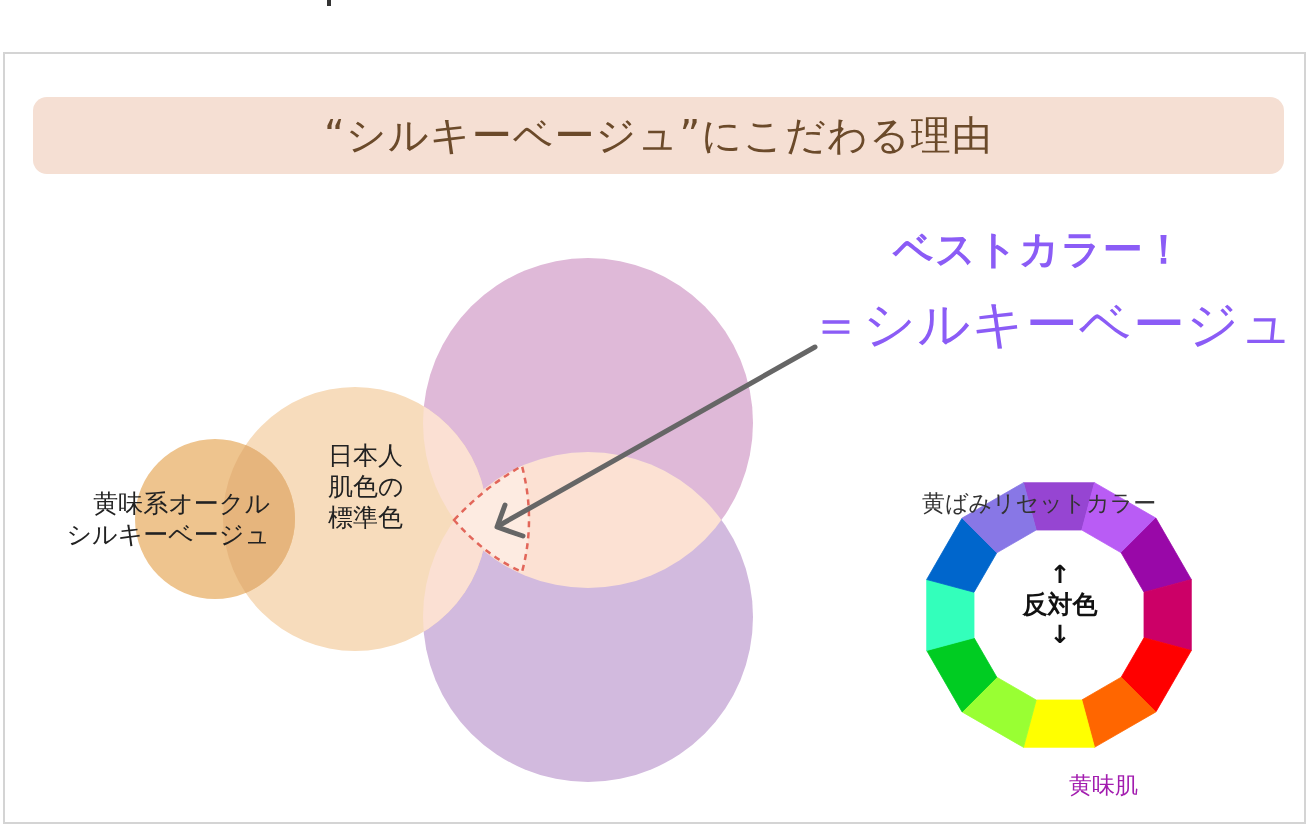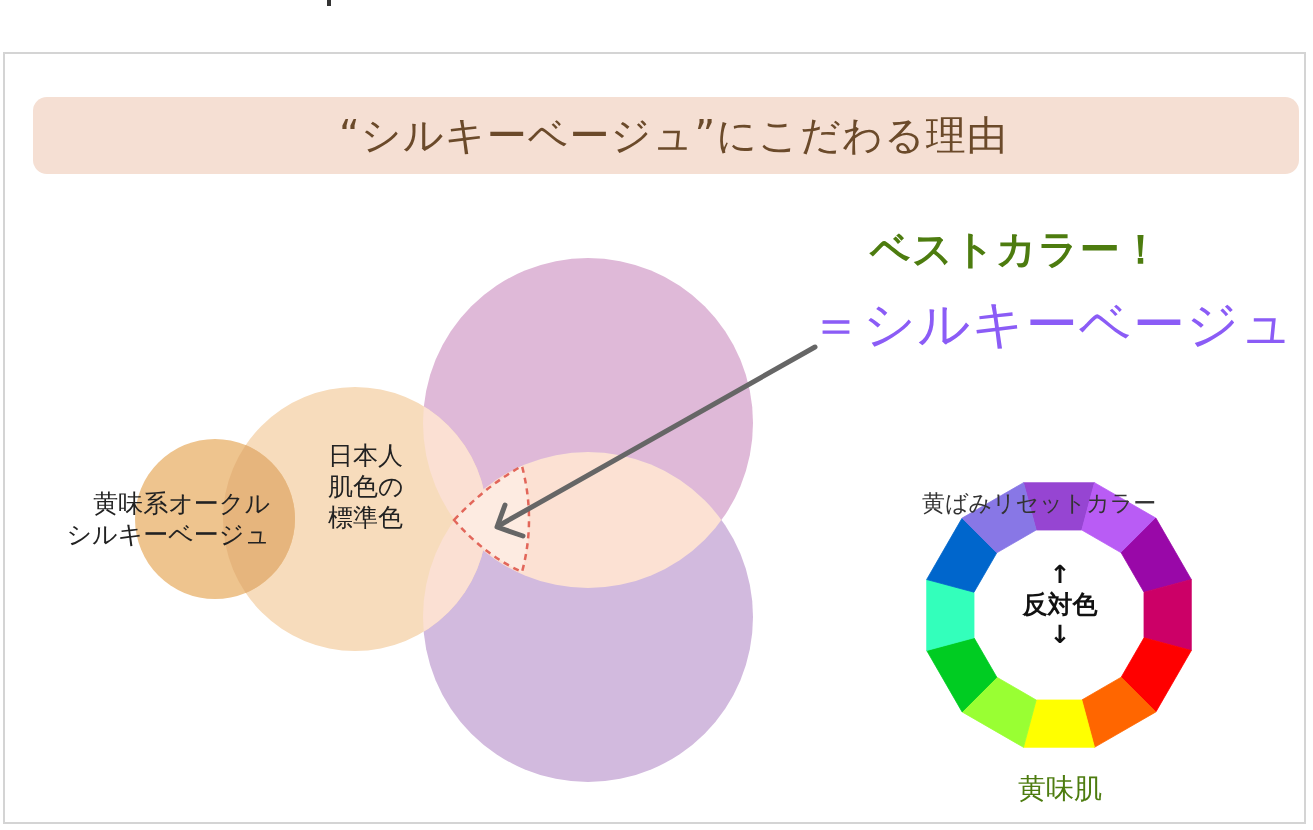--- a/index.html
+++ b/index.html
@@ -2,31 +2,31 @@
 <html><head>
 <meta charset="utf-8">
 <style>
   html, body { margin: 0; padding: 0; background: #ffffff; }
   body { width: 1313px; height: 830px; position: relative; overflow: hidden;
          font-family: "DejaVu Sans", "Liberation Sans", sans-serif; }
   .topmark { position: absolute; left: 327px; top: 0; width: 4px; height: 6px; background: #333; }
   .frame { position: absolute; left: 3px; top: 52px; width: 1303px; height: 772px;
            border: 2px solid #d4d4d4; box-sizing: border-box; background: #fff; }
   .title-bar { position: absolute; left: 33px; top: 97px; width: 1251px; height: 77px;
-               background: #f5dfd3; border-radius: 14px; display: flex; align-items: center; justify-content: center; padding-left: 15px; }
+               background: #f5dfd3; border-radius: 14px; display: flex; align-items: center; justify-content: center; }
   .title-text { font-size: 40px; color: #6b4a2a; letter-spacing: 1px; }
   svg.diagram { position: absolute; left: 0; top: 0; }
-  .best { position: absolute; left: 870px; top: 222px; font-size: 40px; font-weight: bold; color: #4d7c0f; letter-spacing: 1px; }
+  .best { position: absolute; left: 893px; top: 222px; font-size: 40px; font-weight: bold; color: #8b5cf6; letter-spacing: 1px; }
   .silky { position: absolute; left: 810px; top: 290px; font-size: 52px; color: #8b5cf6; letter-spacing: 1px; }
   .lbl { position: absolute; color: #222; font-size: 25px; line-height: 31px; }
   .lbl-oakle { left: 40px; top: 488px; text-align: right; width: 230px; }
   .lbl-std { left: 328px; top: 440px; text-align: left; width: 95px; }
   .wheel-title { position: absolute; left: 922px; top: 440px; font-size: 23px; color: #333; margin-top: 48px; }
   .wheel-center { position: absolute; left: 1010px; top: 560px; width: 100px; text-align: center; font-size: 25px; font-weight: bold; color: #111; line-height: 30px; }
-  .wheel-bottom { position: absolute; left: 1018px; top: 770px; font-size: 28px; color: #4d7c0f; }
+  .wheel-bottom { position: absolute; left: 1069px; top: 770px; font-size: 23px; color: #a21caf; }
 </style>
 </head>
 <body>
 
 <div class="topmark"></div>
 <div class="frame"></div>
 
 <div class="title-bar">
   <span class="title-text">“シルキーベージュ”にこだわる理由</span>
 </div>

